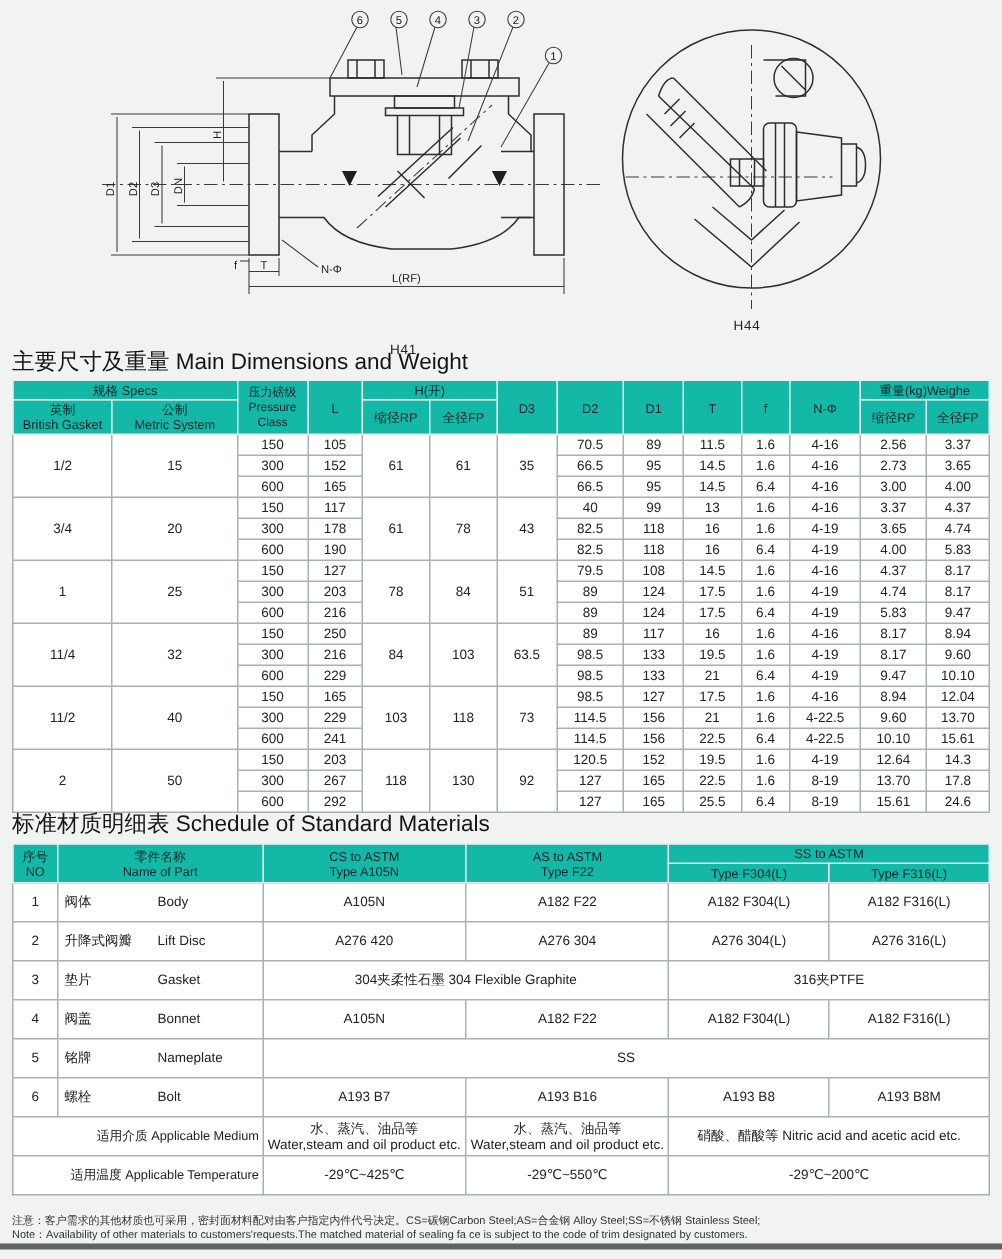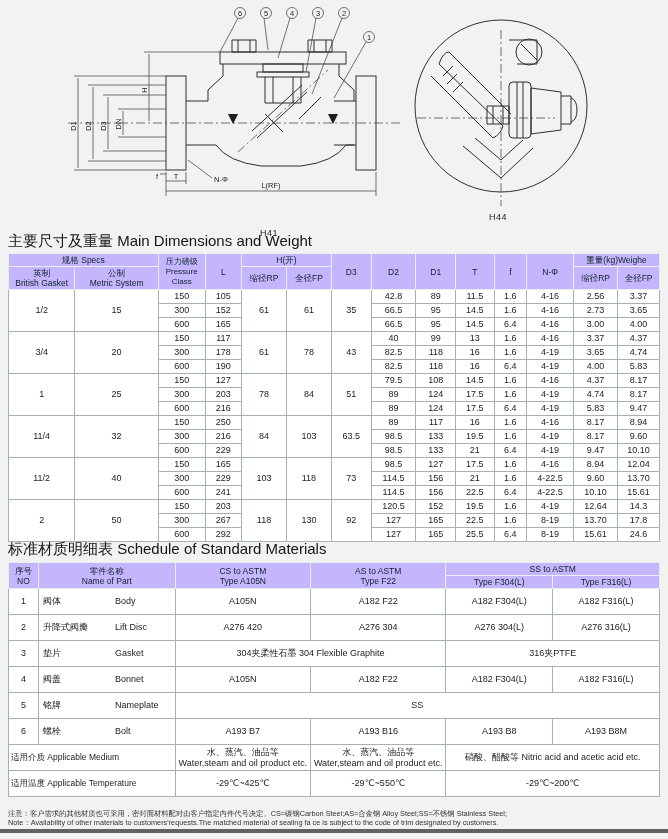--- a/index.html
+++ b/index.html
@@ -21,33 +21,33 @@
   svg .fillb{fill:#1e1e1e;stroke:none;}
   svg text{font-family:"Liberation Sans",sans-serif;font-size:7.5px;fill:#222;}
   .fig-label{position:absolute;font-size:9px;color:#222;letter-spacing:.5px;}
 
   
   .sec-title{position:absolute;left:8px;font-size:15px;color:#151515;font-weight:400;}
 
   
   table{border-collapse:collapse;table-layout:fixed;background:#fff;
         position:absolute;left:8px;width:652px;}
-  th{background:#c4b5fd;color:#10222b;border:1px solid #e9edef;
+  th{background:#14b8a6;color:#10222b;border:1px solid #e9edef;
      font-weight:400;font-size:8.5px;line-height:10px;text-align:center;
      vertical-align:middle;padding:1px 1px;white-space:pre-line;}
   td{border:1px solid #a7b0b5;font-size:9px;text-align:center;
      vertical-align:middle;padding:0 2px;color:#222;}
   table{border:1px solid #8f9aa1;}
   #dims-table td{height:13px;line-height:11px;}
   #dims-table tr.group-start td{border-top:1px solid #7f8c93;}
   #mat-table td{height:25px;line-height:11px;}
   #mat-table td.pre{white-space:pre-line;margin-top:20px;}
   #mat-table td.name-cell{text-align:left;padding:0 4px;}
-  #mat-table td.name-cell .zh{display:inline-block;width:72px;}
-  #mat-table td.label-cell{text-align:left;font-size:8.5px;}
+  #mat-table td.name-cell .zh{display:inline-block;width:62px;}
+  #mat-table td.label-cell{text-align:right;font-size:8.5px;}
 
   
   .notes{position:absolute;left:8px;top:809px;width:652px;
          font-size:7.3px;line-height:9px;color:#333;}
   .bottom-bar{position:absolute;left:0;top:829px;width:668px;height:4px;background:#5f6365;}
 </style>
 </head>
 <body>
 
 <div class="page">
@@ -214,21 +214,21 @@
     </thead>
     <tbody id="dims-body">
         <tr class="group-start">
           <td rowspan="3">1/2</td>
           <td rowspan="3">15</td>
           <td>150</td>
           <td>105</td>
           <td rowspan="3">61</td>
           <td rowspan="3">61</td>
           <td rowspan="3">35</td>
-          <td>42.8</td>
+          <td>70.5</td>
           <td>89</td>
           <td>11.5</td>
           <td>1.6</td>
           <td>4-16</td>
           <td>2.56</td>
           <td>3.37</td>
         </tr>
         <tr>
           <td>300</td>
           <td>152</td>

